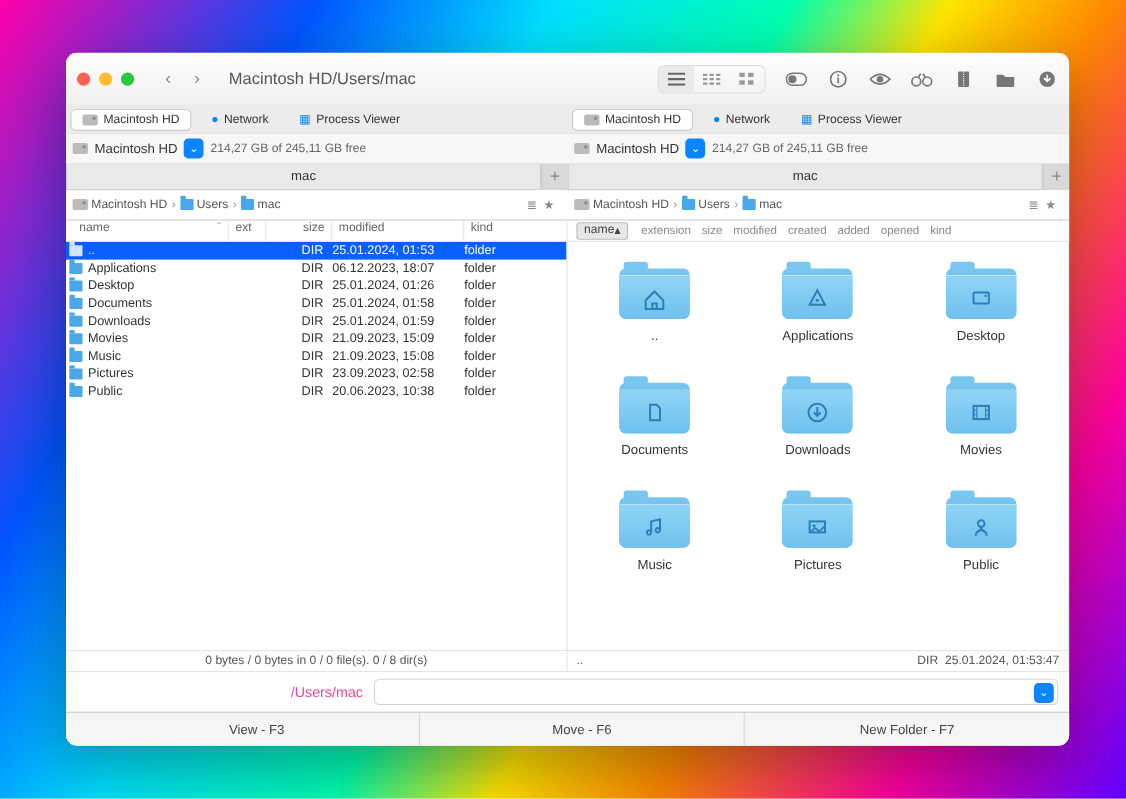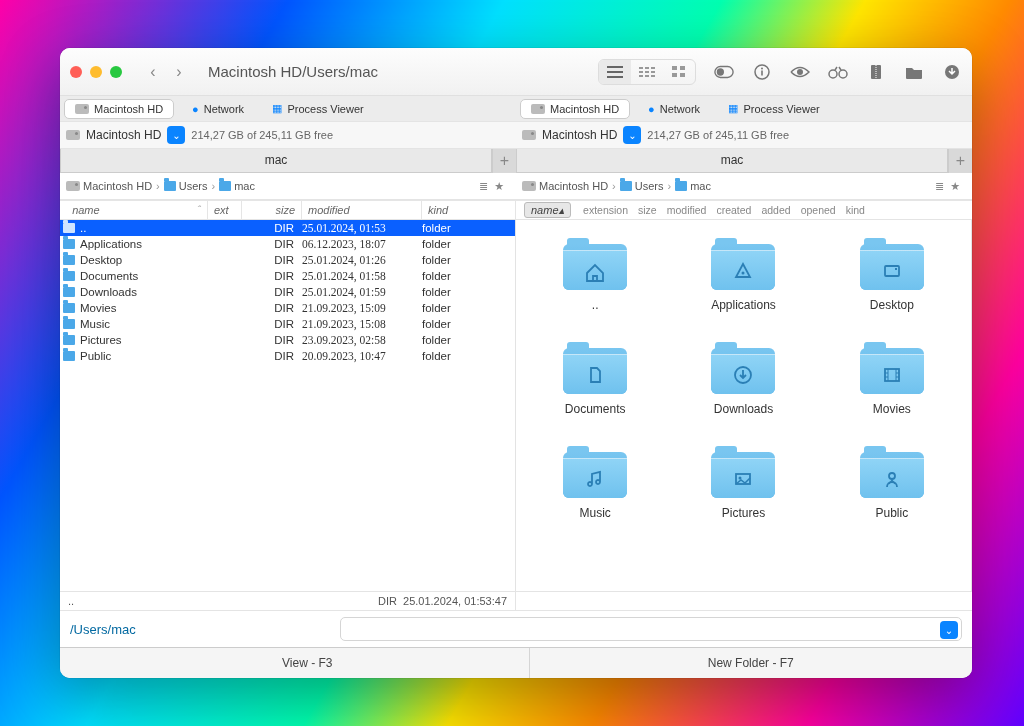--- a/index.html
+++ b/index.html
@@ -39,56 +39,56 @@
 .breadtabrow { height: 24px; background:#e4e4e4; }
 .breadtab { background:#e9e9e9; border:1px solid #ccc; border-top:none; height:24px; flex:1; display:flex; align-items:center; justify-content:center; font-size:12px; font-weight:500; }
 .plusbtn { width:24px; height:24px; background:#d9d9d9; display:flex; align-items:center; justify-content:center; font-size:16px; color:#888; border-left:1px solid #ccc; cursor:pointer; }
 
 .breadpath { height: 26px; background:#fff; padding:0 6px; gap:4px; font-size:11px; color:#555; }
 .crumb { display:flex; align-items:center; gap:3px; cursor:pointer; }
 .chev { color:#999; }
 .listswitch { margin-left:auto; display:flex; gap:6px; color:#888; padding-right:6px; }
 
 .colsrow { height: 20px; background:#fff; border-top:1px solid #e5e5e5; }
-.colsrow .col { border-right:1px solid #e5e5e5; padding:0 6px; font-size:11px; color:#666; height:100%; display:flex; align-items:center;font-style:italic; }
+.colsrow .col { border-right:1px solid #e5e5e5; padding:0 6px; font-size:11px; color:#666; height:100%; display:flex; align-items:flex-start; }
 .colsrow .col.sort { background:#e7e7e7; border:1px solid #bbb; border-radius:3px; height:16px; margin:2px; padding:0 6px; color:#444; }
 
 
 .panes { flex:1; display:flex; overflow:hidden; }
 .pane { width:50%; border-right:1px solid #e3e3e3; display:flex; flex-direction:column; overflow:hidden; }
 .listbody { flex:1; overflow:auto; }
 .row { display:flex; height:16px; align-items:center; font-size:11.5px; }
 .row.sel { background:#0a60ff; color:#fff; }
 .row .ic { width:18px; display:flex; justify-content:center; }
 .fico { width:12px; height:10px; background:#4ba8e8; border-radius:1px; position:relative; }
 .fico::before { content:""; position:absolute; top:-3px; left:0; width:5px; height:3px; background:#4ba8e8; border-radius:1px 1px 0 0; }
 .row.sel .fico, .row.sel .fico::before { background:#cfe4ff; }
 .c-name { width:130px; padding-left:2px; }
 .c-ext { width:34px; }
 .c-size { width:60px; text-align:right; padding-right:8px; }
-.c-mod { width:120px;font-family:Liberation Serif, serif; }
+.c-mod { width:120px; }
 .c-kind { flex:1; }
 
 .iconbody { flex:1; padding: 18px 10px; display:grid; grid-template-columns: repeat(3, 1fr); gap: 30px 10px; align-content:start; }
 .icell { display:flex; flex-direction:column; align-items:center; gap:8px; cursor:pointer; }
 .bigfolder { width:64px; height:52px; position:relative; }
 .bf-back { position:absolute; top:6px; left:0; width:64px; height:46px; background:linear-gradient(#79c6f0,#59b3e8); border-radius:6px; }
 .bf-tab { position:absolute; top:0; left:4px; width:22px; height:10px; background:#79c6f0; border-radius:3px 3px 0 0; }
 .bf-front { position:absolute; top:12px; left:0; width:64px; height:40px; background:linear-gradient(#8fd4f6,#6fc1ee); border-radius:0 0 6px 6px; border-top:1px solid rgba(255,255,255,.6); display:flex; align-items:center; justify-content:center; color:#2b7fb5; font-size:22px; }
 .icell-label { font-size:12px; color:#333; }
 
 
 .statrow { display:flex; border-top:1px solid #e4e4e4; }
 .statrow .shalf { width:50%; padding:3px 8px; font-size:11px; color:#555; border-right:1px solid #e4e4e4; }
 .statrow .shalf.right { text-align:left; display:flex; }
 .statrow .shalf.right .r { margin-left:auto; }
 .statrow .shalf.left { text-align:center; }
 
 .pathbar { display:flex; align-items:center; padding:6px 10px; gap:10px; border-top:1px solid #e4e4e4; }
-.pathlabel { font-size:13px; color:#0369a1; min-width:260px; }
+.pathlabel { font-size:13px; color:#ec4899; min-width:260px; text-align:right; }
 .pathinput { flex:1; height:24px; border:1px solid #d5d5d5; border-radius:5px; position:relative; }
 .pathinput .drop { position:absolute; right:3px; top:3px; width:18px; height:18px; background:#0a84ff; border-radius:4px; color:#fff; display:flex; align-items:center; justify-content:center; font-size:10px; cursor:pointer; }
 
 .fnbar { display:flex; border-top:1px solid #ccc; background:#f5f5f5;padding-left:26px; }
 .fnbtn { flex:1; height:30px; display:flex; align-items:center; justify-content:center; font-size:12px; color:#444; border-right:1px solid #d5d5d5; cursor:pointer; }
 .fnbtn:last-child { border-right:none; }
 
 svg { display:block; }
 </style>
 </head>
@@ -384,21 +384,21 @@
             <span class="c-mod">23.09.2023, 02:58</span>
             <span class="c-kind">folder</span>
           </div>
           <div class="row">
             <span class="ic">
               <span class="fico"></span>
             </span>
             <span class="c-name">Public</span>
             <span class="c-ext"></span>
             <span class="c-size">DIR</span>
-            <span class="c-mod">20.09.2023, 10:47</span>
+            <span class="c-mod">20.06.2023, 10:38</span>
             <span class="c-kind">folder</span>
           </div>
         </div>
     </div>
     <div class="pane">
       <div class="iconbody" id="rightgrid">
           <div class="icell">
             <div class="bigfolder">
               <div class="bf-tab"></div>
               <div class="bf-back"></div>
@@ -512,31 +512,33 @@
                 </svg>
               </div>
             </div>
             <div class="icell-label">Public</div>
           </div>
         </div>
     </div>
   </div>
 
   <div class="statrow">
+    <div class="shalf left">0 bytes / 0 bytes in 0 / 0 file(s). 0 / 8 dir(s)</div>
     <div class="shalf right">
       <span>..</span>
       <span class="r"><span>DIR</span>&nbsp;&nbsp;<span>25.01.2024, 01:53:47</span></span>
     </div>
   </div>
 
   <div class="pathbar">
     <div class="pathlabel">/Users/mac</div>
     <div class="pathinput">
       <div class="drop">⌄</div>
     </div>
   </div>
 
   <div class="fnbar">
     <div class="fnbtn">View - F3</div>
+    <div class="fnbtn">Move - F6</div>
     <div class="fnbtn">New Folder - F7</div>
   </div>
 
 </div>
 
 </body></html>

